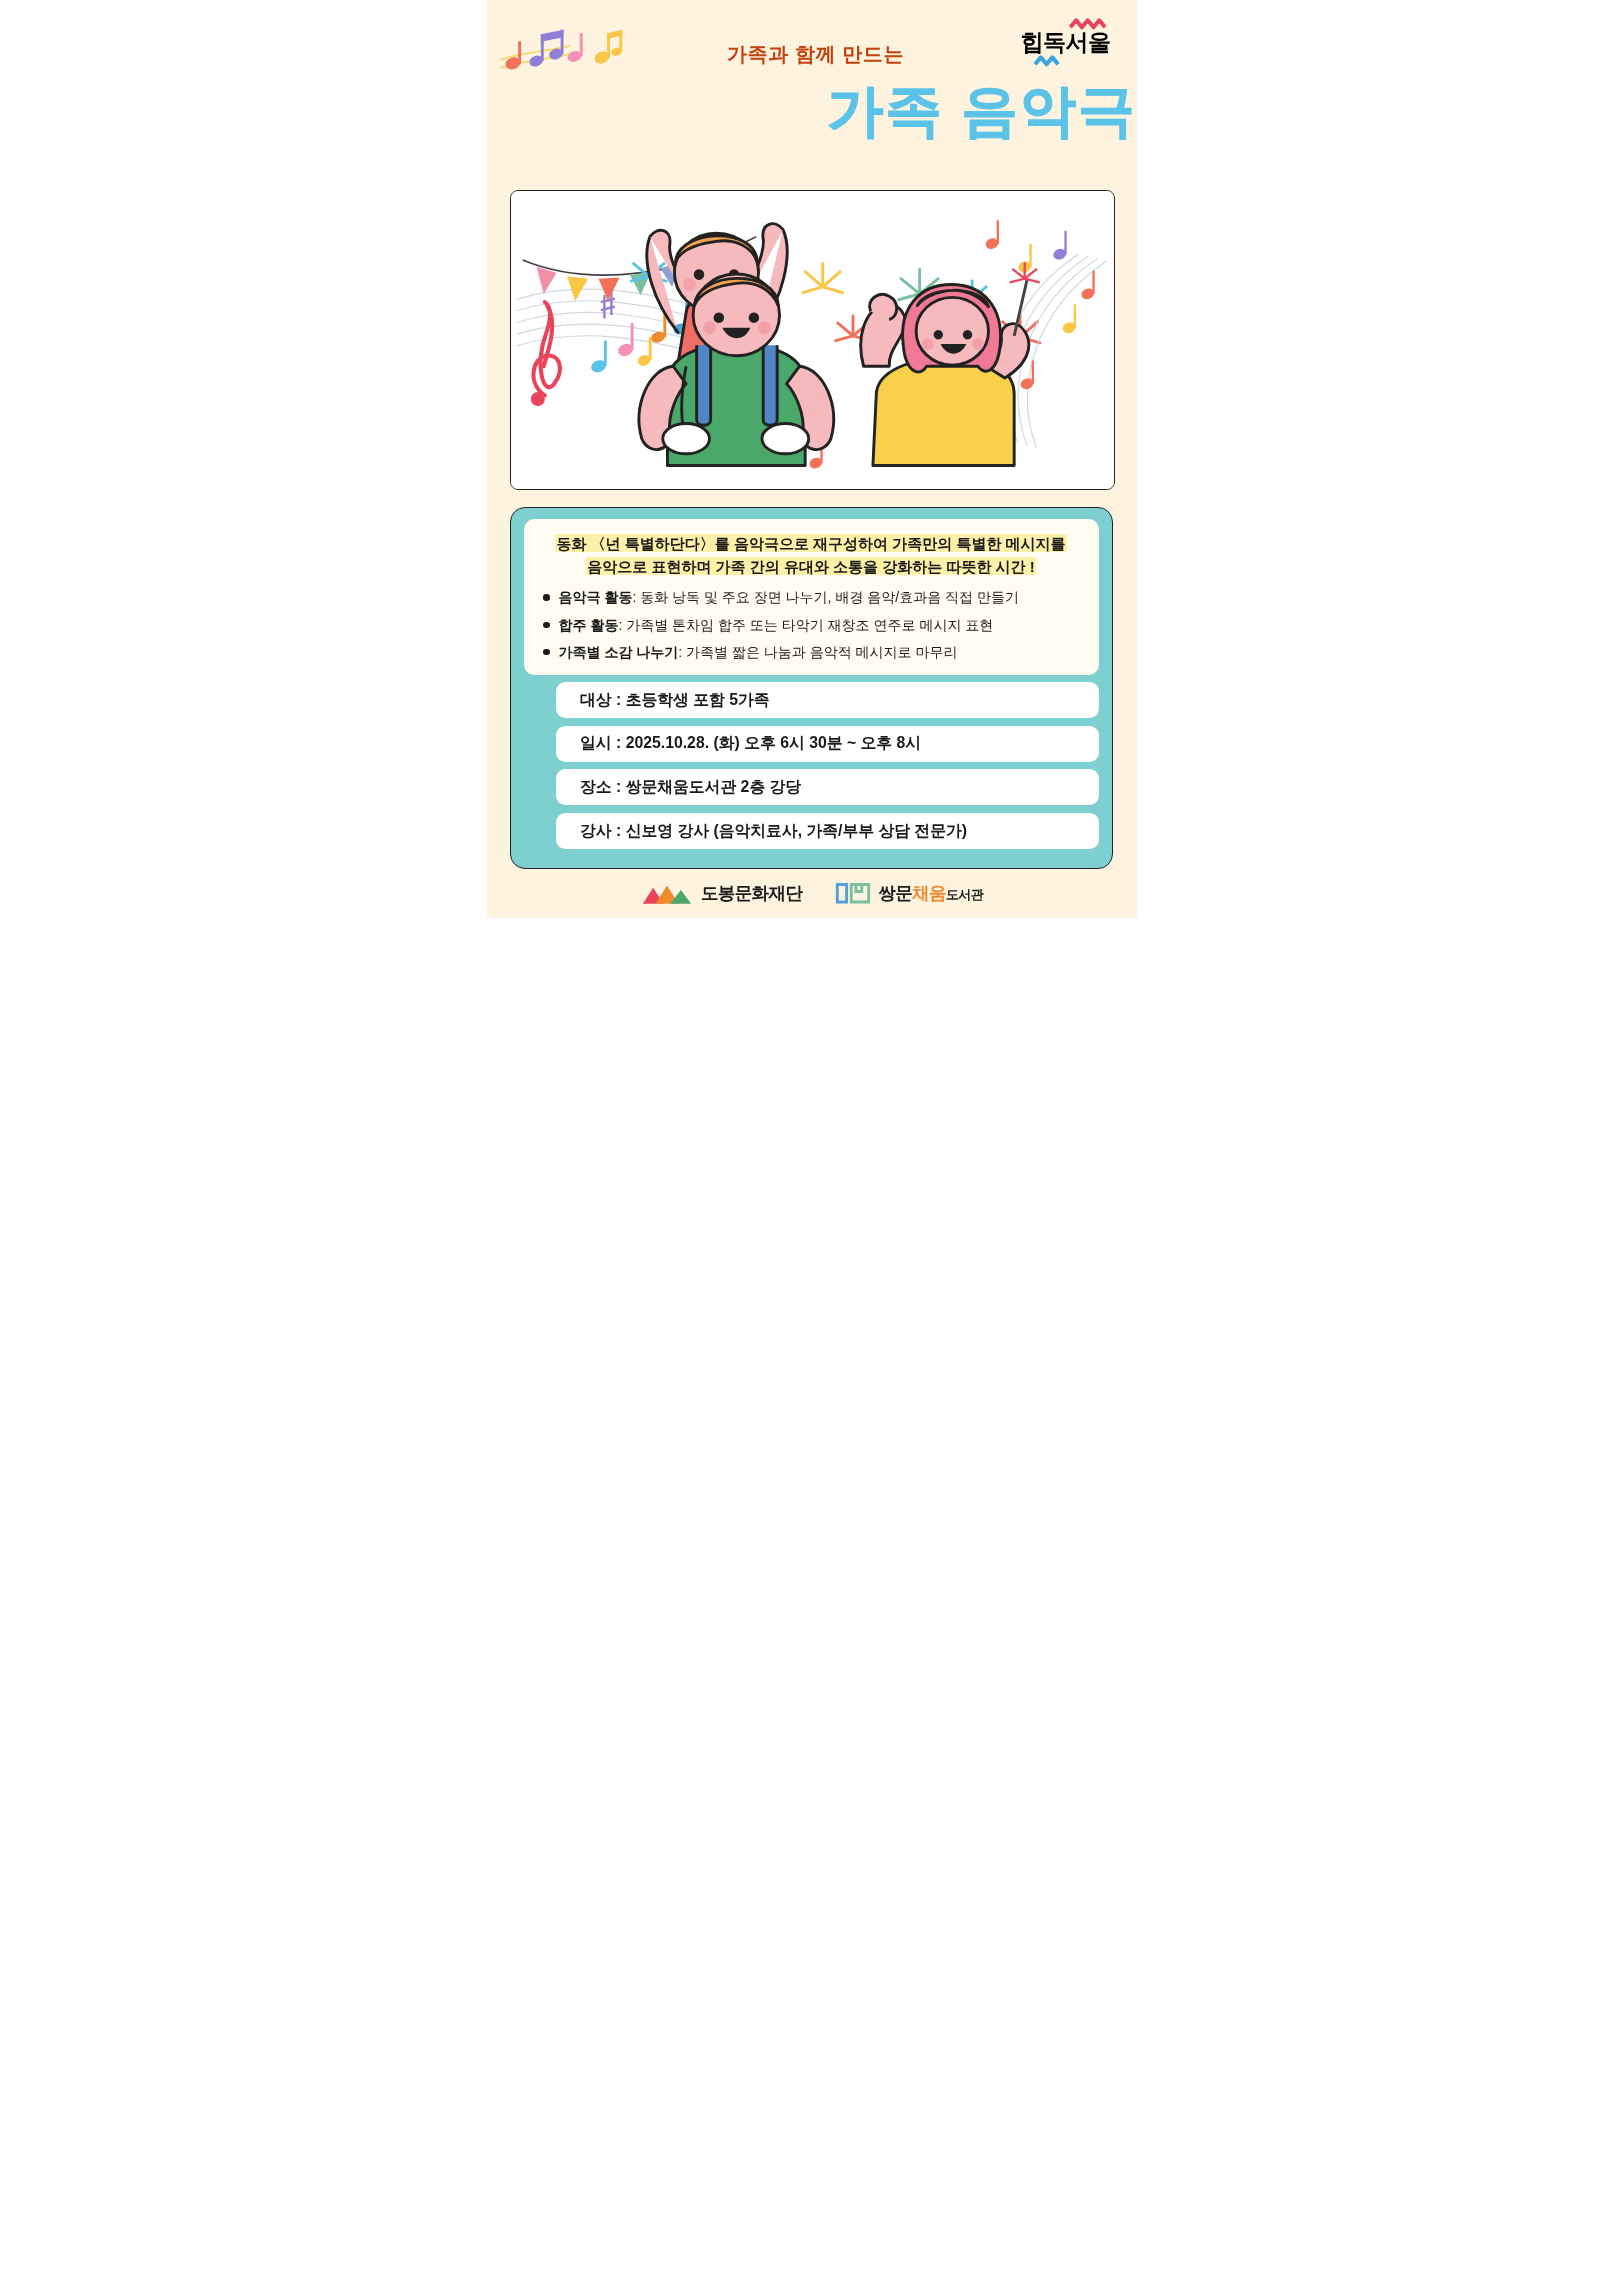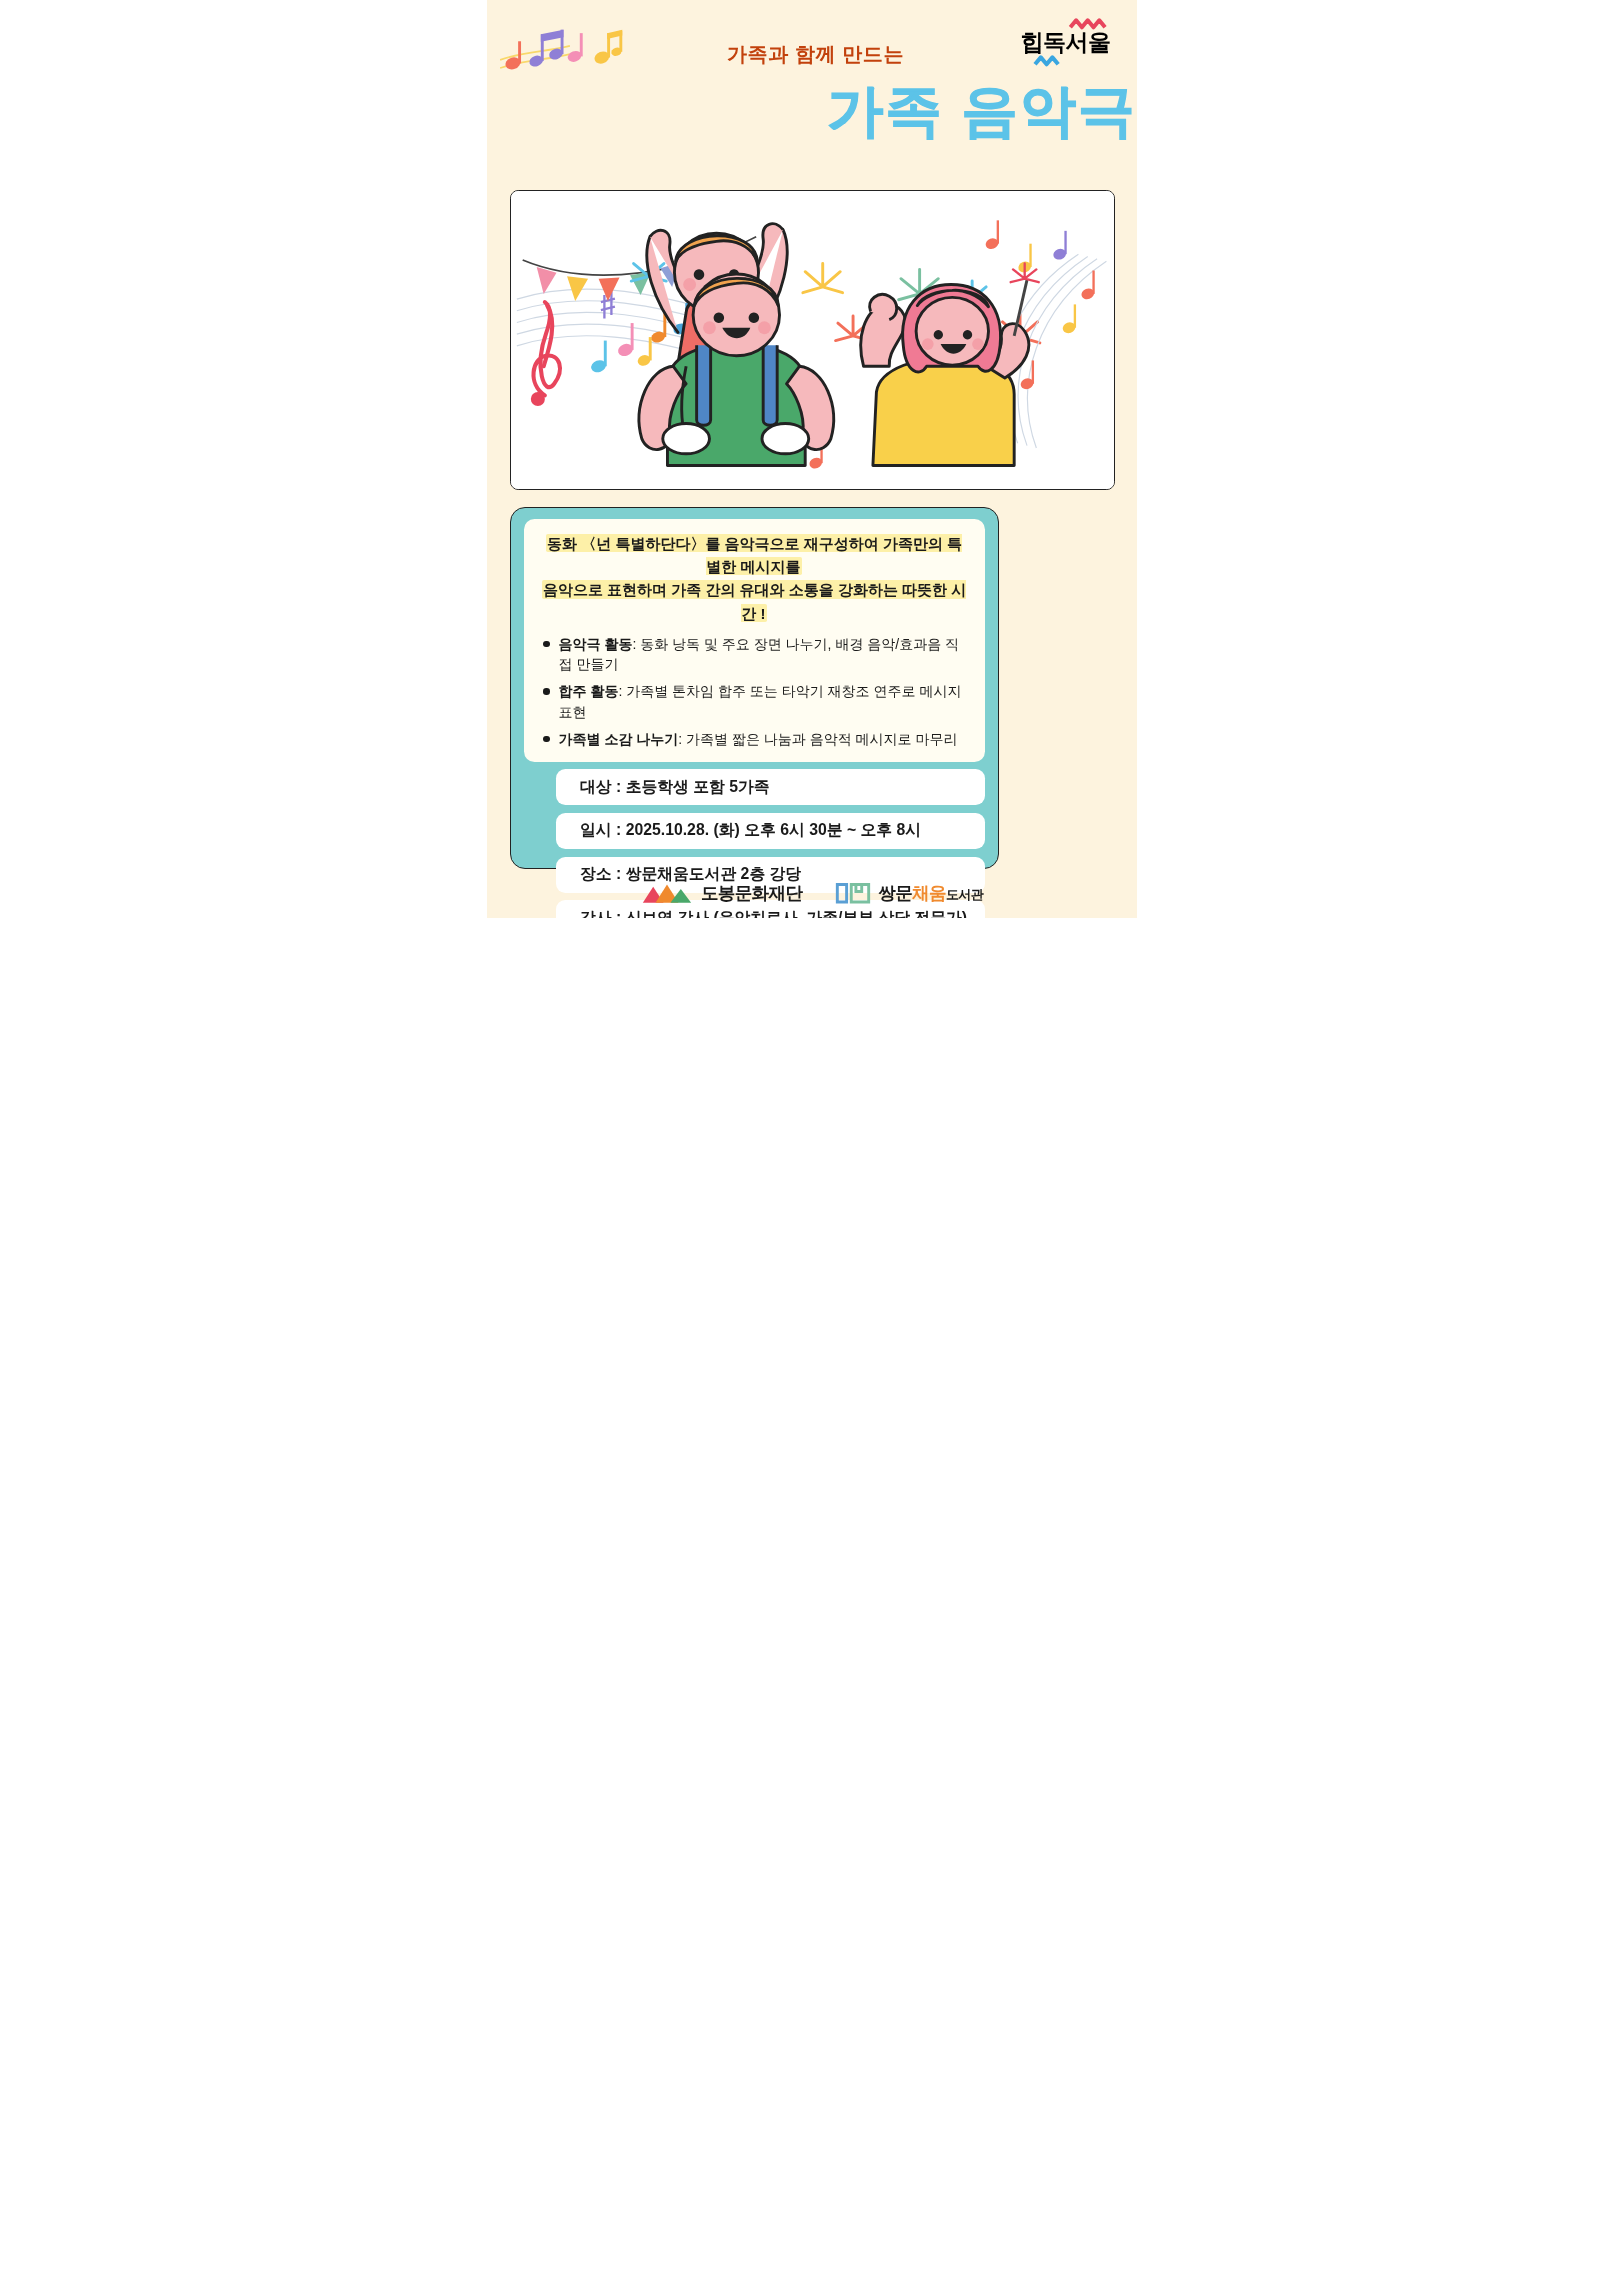--- a/index.html
+++ b/index.html
@@ -87,21 +87,21 @@
     border: 1.8px solid #222;
     border-radius: 8.2px;
     overflow: hidden;
   }
 
   
   .info-card {
     position: absolute;
     top: 507px;
     left: 23px;
-    width: 489px;
+    width: 603px;
     height: 362px;
     background: #7ecfcf;
     border: 1.8px solid #222;
     border-radius: 15px;
     box-sizing: border-box;
     padding: 10.5px 13px 11.7px 13px;
   }
   .desc-box {
     background: #fffdf2;
     border-radius: 10.5px;
@@ -163,21 +163,21 @@
   }
 
   
   .footer {
     position: absolute;
     left: 0;
     right: 0;
     bottom: 13px;
     display: flex;
     justify-content: center;
-    align-items: flex-start;
+    align-items: flex-end;
     gap: 33px;
   }
   .logo {
     display: flex;
     align-items: center;
     gap: 7px;
   }
   .logo-text {
     font-size: 17.5px;
     font-weight: bold;

